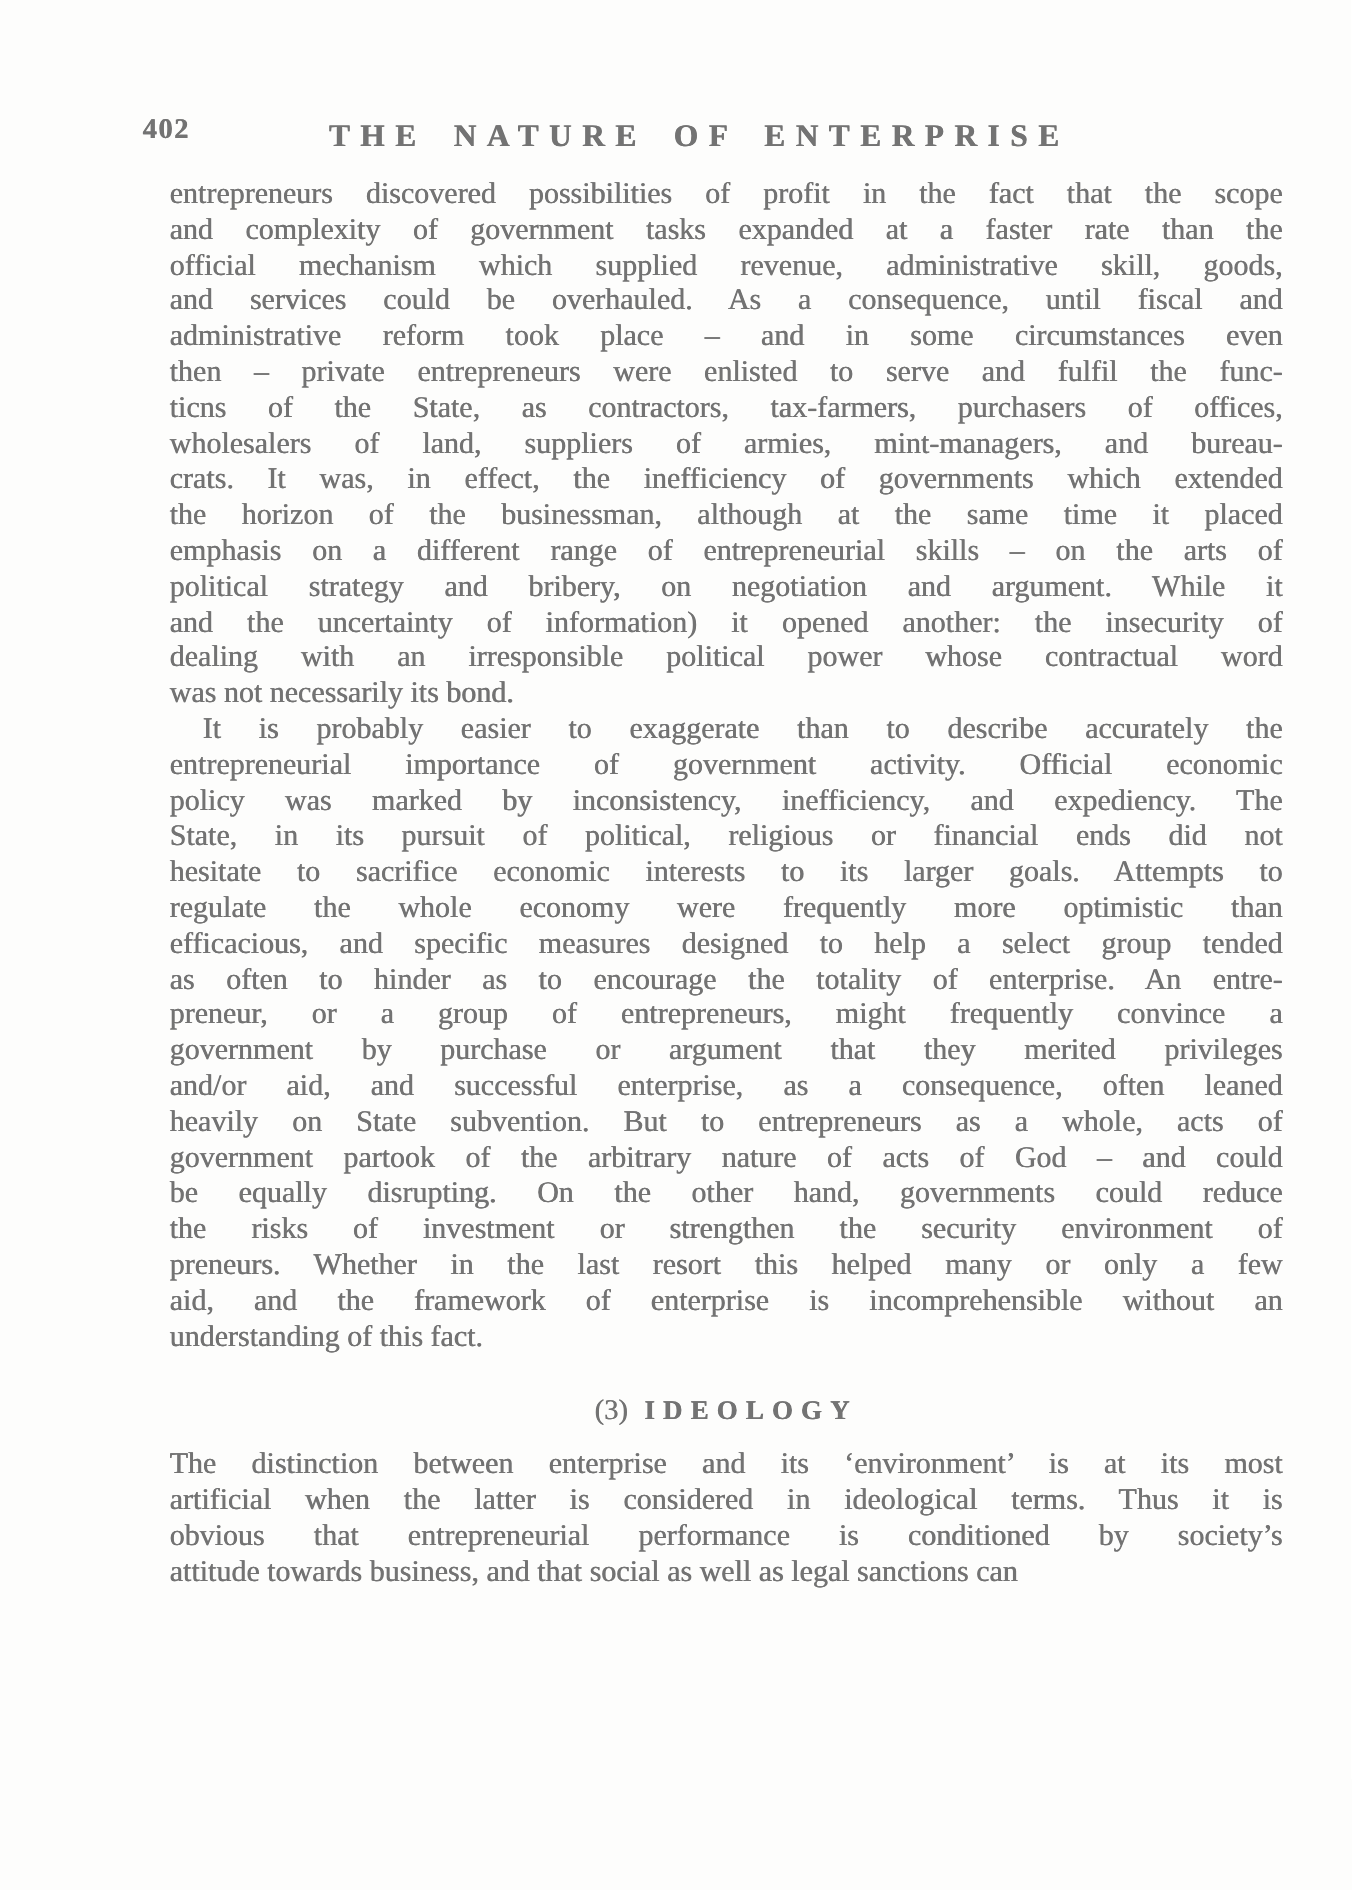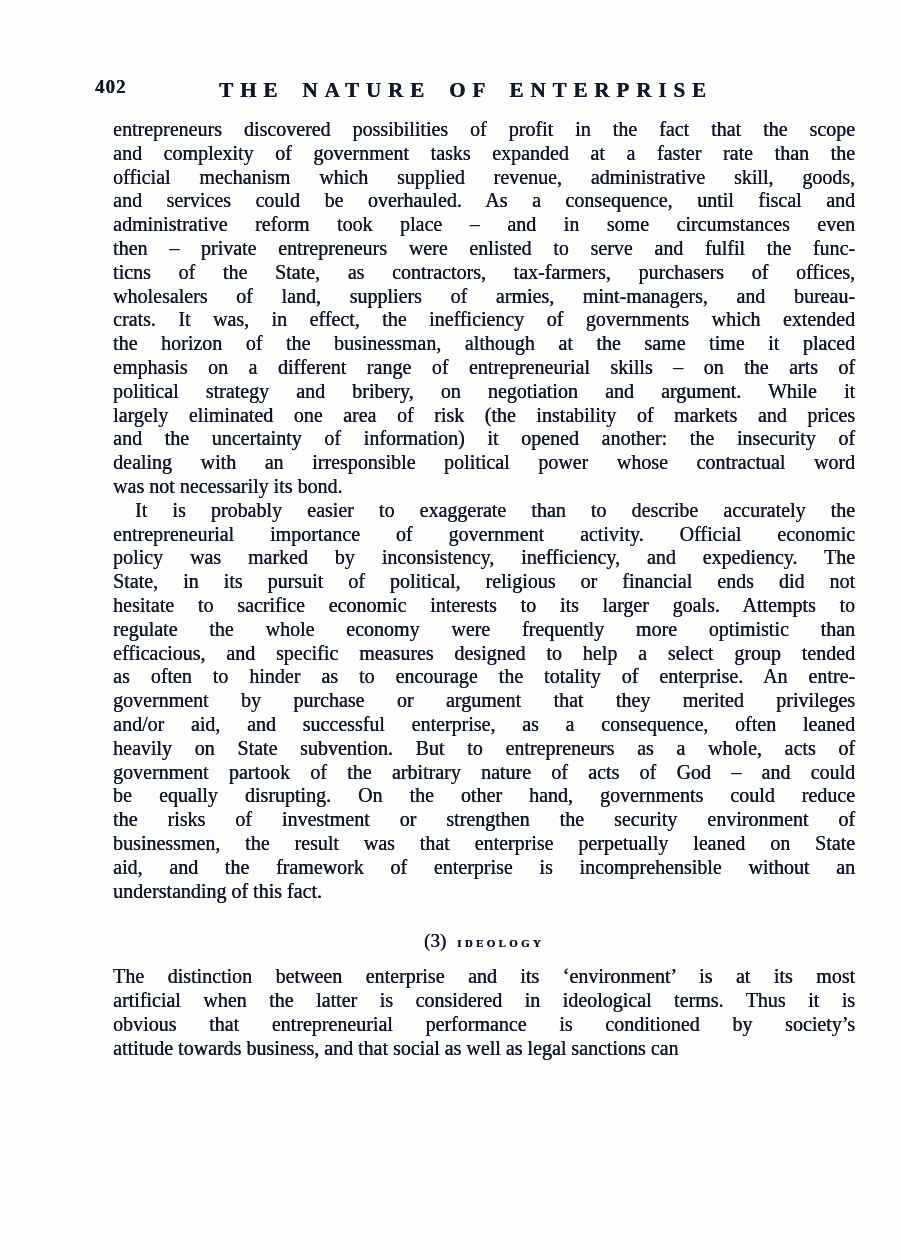--- a/index.html
+++ b/index.html
@@ -6,21 +6,21 @@
     margin: 0;
     padding: 0;
     background: #ffffff;
   }
   .page {
     position: relative;
     width: 901px;
     height: 1260px;
     background: #fdfdfc;
     overflow: hidden;
-    color: #0f172a;
+    color: #737373;
     font-family: "Liberation Serif", "DejaVu Serif", serif;
     text-shadow: 0.35px 0 0 currentColor; 
   }
   .running-head {
     position: absolute;
     top: 76px;
     left: 95px;
     width: 742px;
     height: 24px;
   }
@@ -71,21 +71,21 @@
     margin: 24px 0 12px 0;
     height: 26px;
     line-height: 26px;
     text-align: center;
     text-align-last: center;
   }
   .heading-number {
     font-size: 19px;
   }
   .heading-title {
-    font-size: 11px;
+    font-size: 18px;
     font-weight: bold;
     letter-spacing: 0.3em;
     text-transform: uppercase;
     margin-left: 6px;
   }
 </style>
 </head>
 <body>
 
 <div class="page">
@@ -100,41 +100,41 @@
         <div class="text-line">official mechanism which supplied revenue, administrative skill, goods,</div>
         <div class="text-line">and services could be overhauled. As a consequence, until fiscal and</div>
         <div class="text-line">administrative reform took place – and in some circumstances even</div>
         <div class="text-line">then – private entrepreneurs were enlisted to serve and fulfil the func-</div>
         <div class="text-line">ticns of the State, as contractors, tax-farmers, purchasers of offices,</div>
         <div class="text-line">wholesalers of land, suppliers of armies, mint-managers, and bureau-</div>
         <div class="text-line">crats. It was, in effect, the inefficiency of governments which extended</div>
         <div class="text-line">the horizon of the businessman, although at the same time it placed</div>
         <div class="text-line">emphasis on a different range of entrepreneurial skills – on the arts of</div>
         <div class="text-line">political strategy and bribery, on negotiation and argument. While it</div>
-        <div class="text-line">largely eliminated one area of risk (the instability of markets and prices</div>
         <div class="text-line">and the uncertainty of information) it opened another: the insecurity of</div>
         <div class="text-line">dealing with an irresponsible political power whose contractual word</div>
         <div class="text-line last-line">was not necessarily its bond.</div>
       </div>
       <div class="paragraph">
         <div class="text-line indented">It is probably easier to exaggerate than to describe accurately the</div>
         <div class="text-line">entrepreneurial importance of government activity. Official economic</div>
         <div class="text-line">policy was marked by inconsistency, inefficiency, and expediency. The</div>
         <div class="text-line">State, in its pursuit of political, religious or financial ends did not</div>
         <div class="text-line">hesitate to sacrifice economic interests to its larger goals. Attempts to</div>
         <div class="text-line">regulate the whole economy were frequently more optimistic than</div>
         <div class="text-line">efficacious, and specific measures designed to help a select group tended</div>
         <div class="text-line">as often to hinder as to encourage the totality of enterprise. An entre-</div>
+        <div class="text-line">preneur, or a group of entrepreneurs, might frequently convince a</div>
         <div class="text-line">government by purchase or argument that they merited privileges</div>
         <div class="text-line">and/or aid, and successful enterprise, as a consequence, often leaned</div>
         <div class="text-line">heavily on State subvention. But to entrepreneurs as a whole, acts of</div>
         <div class="text-line">government partook of the arbitrary nature of acts of God – and could</div>
         <div class="text-line">be equally disrupting. On the other hand, governments could reduce</div>
         <div class="text-line">the risks of investment or strengthen the security environment of</div>
-        <div class="text-line">businessmen, the result was that enterprise perpetually leaned on State</div>
+        <div class="text-line">preneurs. Whether in the last resort this helped many or only a few</div>
         <div class="text-line">aid, and the framework of enterprise is incomprehensible without an</div>
         <div class="text-line last-line">understanding of this fact.</div>
       </div>
       <div class="section-heading"><span class="heading-number">(3)</span> <span class="heading-title">IDEOLOGY</span></div>
       <div class="paragraph">
         <div class="text-line">The distinction between enterprise and its ‘environment’ is at its most</div>
         <div class="text-line">artificial when the latter is considered in ideological terms. Thus it is</div>
         <div class="text-line">obvious that entrepreneurial performance is conditioned by society’s</div>
         <div class="text-line last-line">attitude towards business, and that social as well as legal sanctions can</div>
       </div>

